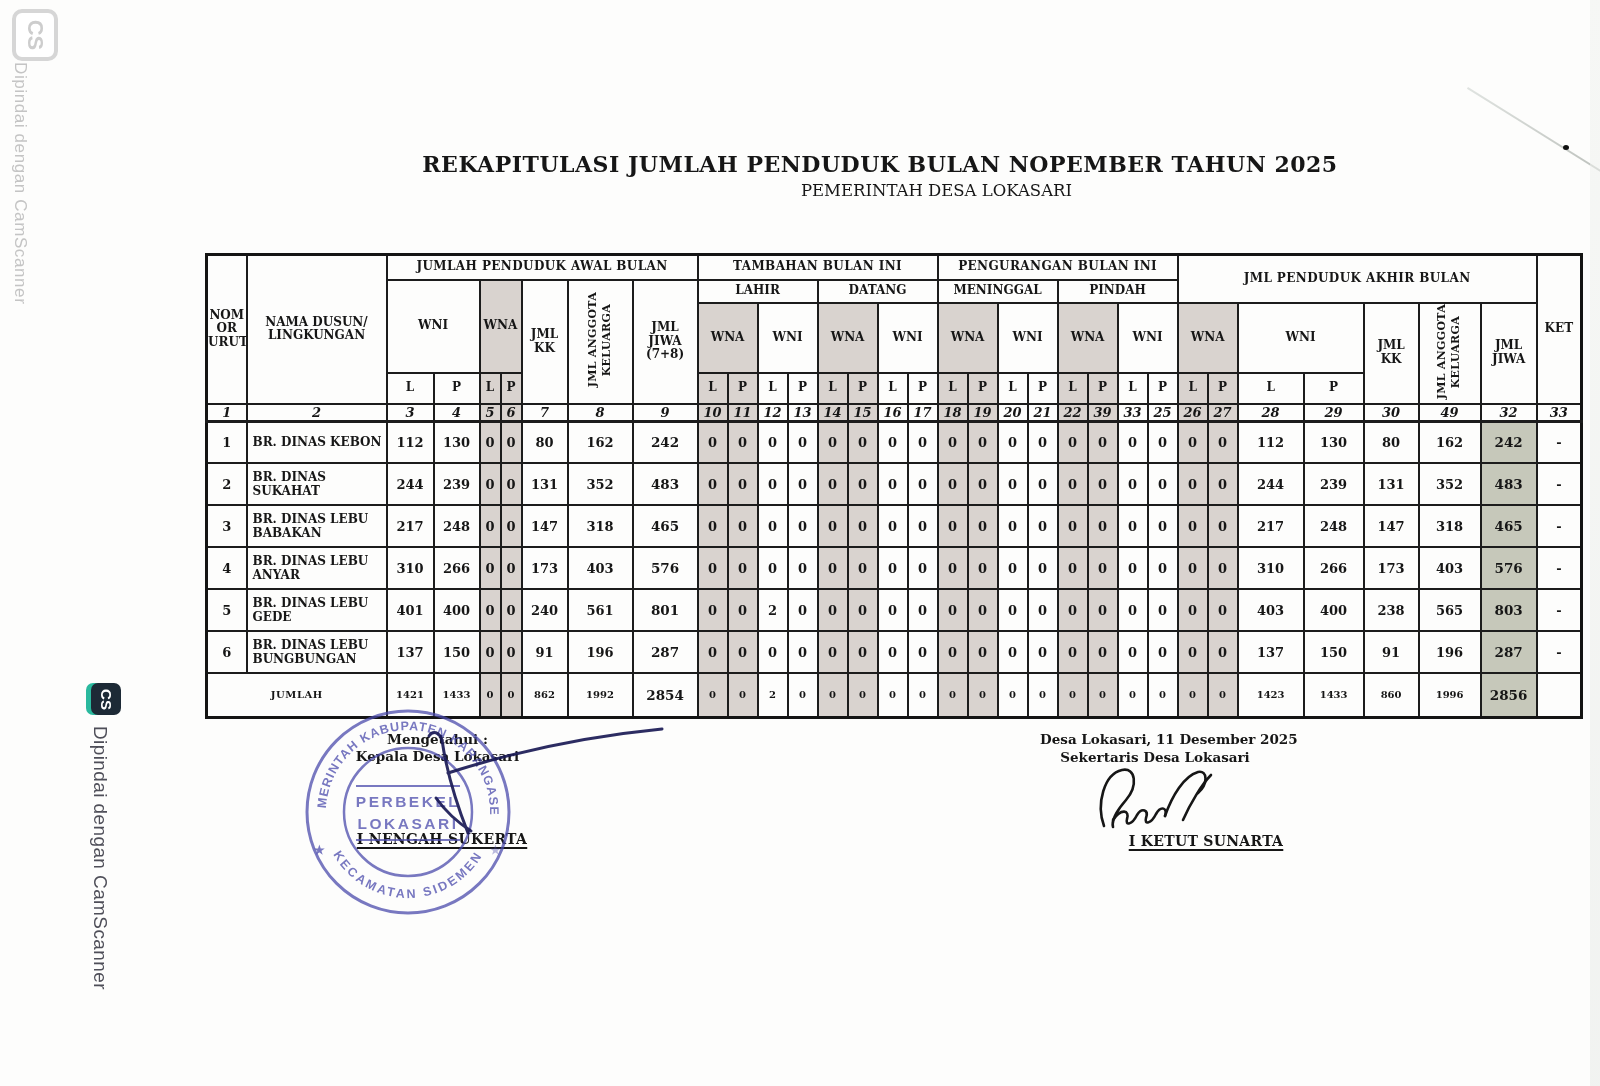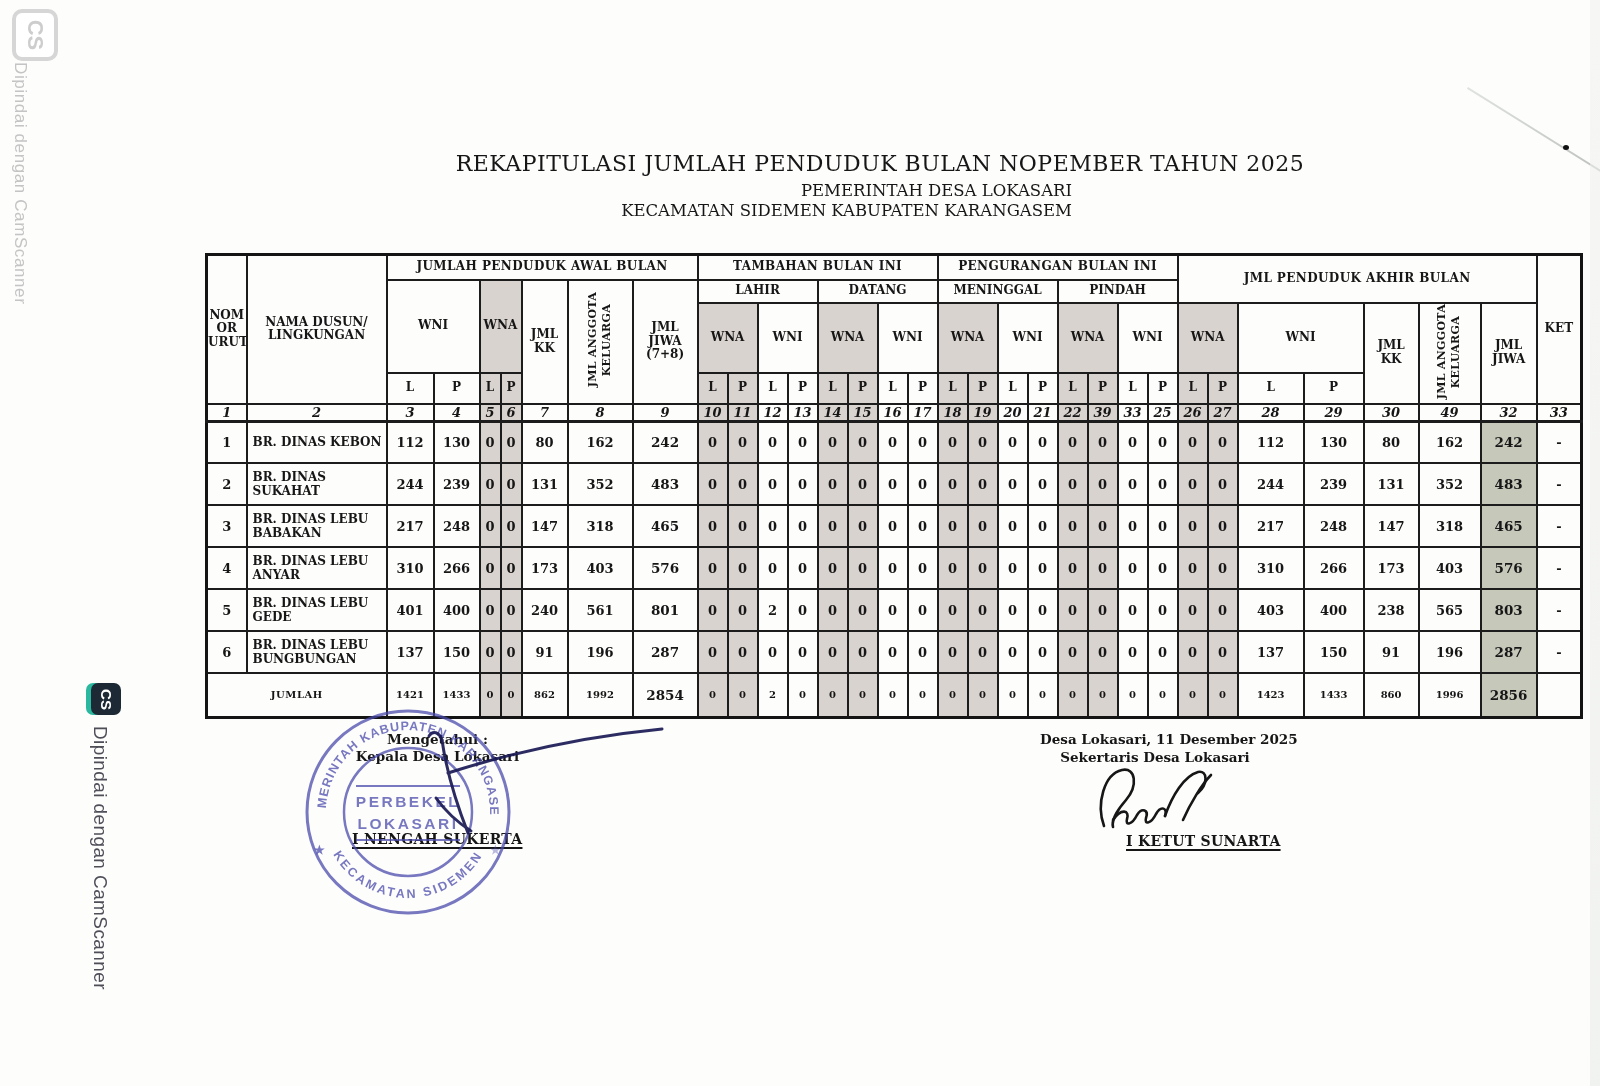--- a/index.html
+++ b/index.html
@@ -8,21 +8,21 @@
     background:#fdfdfc;
     font-family:"DejaVu Serif", serif;
     color:#161616;
   }
   body::after{
     content:'';position:absolute;right:0;top:0;width:10px;height:100%;
     background:linear-gradient(180deg,#f0f2ef,#e7eae7);opacity:.55;pointer-events:none;
   }
   
   .title-wrap{position:absolute;left:200px;top:151px;width:1360px;text-align:center}
-  .doc-title{font-size:22px;font-weight:normal;letter-spacing:.5px;white-space:nowrap}
+  .doc-title{font-size:22px;font-weight:bold;letter-spacing:.5px;white-space:nowrap}
   .sub-wrap{position:absolute;left:472px;top:181px;width:600px;text-align:right;line-height:1.22}
   .doc-sub{font-size:16.5px;white-space:nowrap}
   
   .doc-table{
     position:absolute;left:205px;top:253px;width:1375px;
     border-collapse:collapse;table-layout:fixed;
     border:3px solid #141414;
   }
   .doc-table th,.doc-table td{
     border:2px solid #1c1c1c;padding:0;text-align:center;vertical-align:middle;
@@ -46,21 +46,21 @@
   .doc-table td.c-name{text-align:left;padding:1px 2px 1px 5px;font-size:12px;line-height:1.2}
   .doc-table td.emph{font-size:13.5px}
   .total-row td{font-size:10px}
   .total-label{letter-spacing:.5px}
   
   .sig-left-text{position:absolute;left:330px;top:731px;width:215px;text-align:center;line-height:1.28}
   .sig-right-text{position:absolute;left:1040px;top:731px;width:230px;text-align:center;line-height:1.3}
   .sig-line1{font-size:13.5px;font-weight:bold;white-space:nowrap}
   .sig-line2{font-size:13.5px;font-weight:bold;white-space:nowrap}
   .sig-name{
-    position:absolute;font-size:14px;font-weight:bold;white-space:nowrap;
+    position:absolute;font-size:14px;font-weight:bold;white-space:nowrap;text-align:center;
     text-decoration:underline;text-decoration-thickness:2px;text-underline-offset:3px;letter-spacing:.3px;
   }
   .sig-name-left{left:352px;top:831px;width:180px}
   .sig-name-right{left:1126px;top:833px;width:160px}
   .stamp-svg{position:absolute;left:290px;top:698px;width:385px;height:230px}
   .sig-right-svg{position:absolute;left:1080px;top:758px;width:150px;height:85px}
   
   .wm{font-family:"Liberation Sans", sans-serif}
   .cs-badge-top{
     position:absolute;left:12px;top:9px;width:38px;height:44px;
@@ -106,21 +106,20 @@
 <div class="wm-text-bottom wm">Dipindai dengan CamScanner</div>
 
 <div class="fold-line"></div>
 <div class="fold-dot"></div>
 
 <div class="title-wrap">
   <div class="doc-title">REKAPITULASI JUMLAH PENDUDUK BULAN NOPEMBER TAHUN 2025</div>
 </div>
 <div class="sub-wrap">
   <div class="doc-sub">PEMERINTAH DESA LOKASARI</div>
-  <div class="doc-sub">KECAMATAN SIDEMEN KABUPATEN KARANGASEM</div>
 </div>
 
 <table class="doc-table">
   <colgroup>
     <col style="width:40px">
       <col style="width:140px">
     <col style="width:47px">
       <col style="width:46px">
       <col style="width:21px">
       <col style="width:21px">

